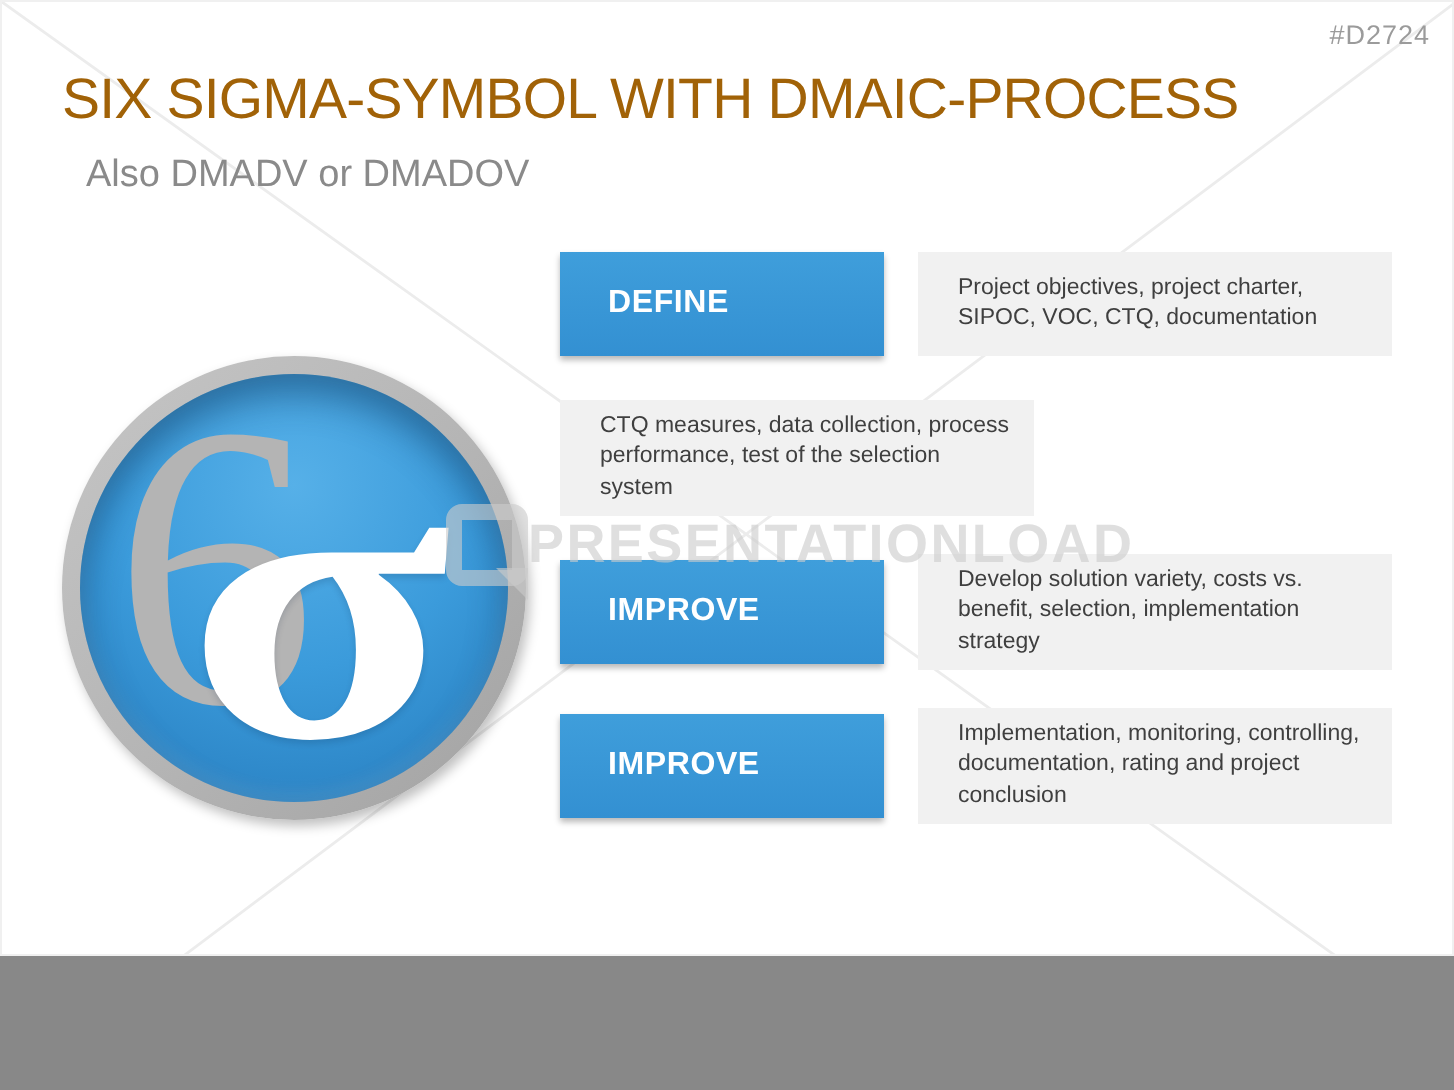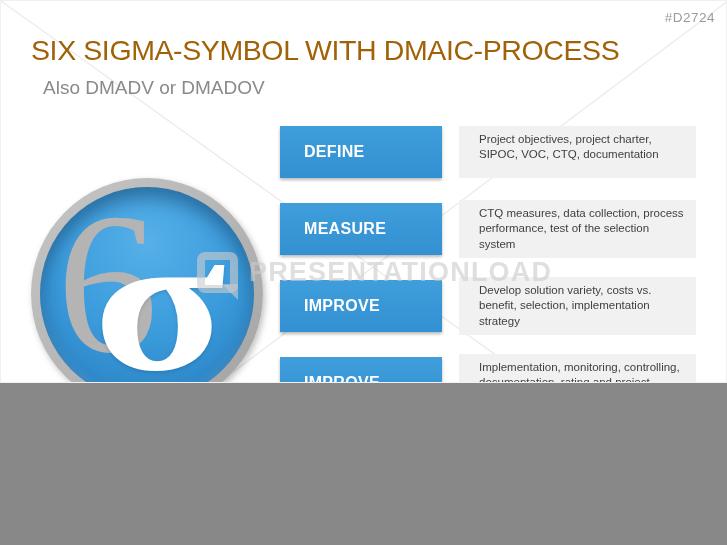--- a/index.html
+++ b/index.html
@@ -1,18 +1,18 @@
 <!DOCTYPE html>
 <html style="--accent-blue: #3898D8; --step-text: #FFFFFF; --description-bg: #F1F1F1; --description-text: #3F3F3F; --ring-gray: #B4B4B4; --subtitle-gray: #8A8A8A; --slide-id-gray: #9B9B9B;"><head>
 <meta charset="utf-8">
 <style>
   html,body{margin:0;padding:0;background:#888;}
   .slide{
     position:relative;
-    width:727px;height:383px;
+    width:727px;height:478px;
     background:#ffffff;
     overflow:hidden;
     font-family:"Liberation Sans", sans-serif;
     border:1px solid #f0f0f0;
     box-sizing:border-box;
     padding-left:31px;
   }
   
   .wm-lines{position:absolute;left:0;top:0;z-index:0;}
   
@@ -74,31 +74,31 @@
     background-image:linear-gradient(#3f9edb,#3390d2);
     display:flex;align-items:center;padding-left:24px;
     box-shadow:0 2px 3px rgba(0,0,0,0.28);
   }
   .step-label{
     color:var(--step-text,#ffffff);font-size:16px;font-weight:700;letter-spacing:0.3px;
   }
   .desc-box{
     width:237px;min-height:52px;box-sizing:border-box;flex:none;
     background:var(--description-bg,#f1f1f1);
-    display:flex;
+    display:flex;align-items:center;
     padding:6px 8px 6px 20px;
   }
   .desc-text{
     font-size:11.5px;line-height:15.2px;
     color:var(--description-text,#3f3f3f);
   }
   
   .watermark{
-    position:absolute;left:196px;top:251px;z-index:5;
-    display:flex;align-items:center;gap:11px;
+    position:absolute;left:222px;top:251px;z-index:5;
+    display:flex;align-items:center;
     color:rgba(203,203,203,0.62);
     pointer-events:none;
     justify-content:center;
   }
   .wm-logo{
     position:relative;display:block;
     width:25px;height:25px;
     border:8px solid currentColor;border-radius:8px;
   }
   .wm-logo::after{
@@ -136,23 +136,20 @@
     <div class="row">
       <div class="step-box">
         <span class="step-label">DEFINE</span>
       </div>
       <div class="desc-box">
         <span class="desc-text">Project objectives, project charter, SIPOC, VOC, CTQ, documentation</span>
       </div>
     </div>
 
     <div class="row">
-      <div class="step-box">
-        <span class="step-label">MEASURE</span>
-      </div>
       <div class="desc-box">
         <span class="desc-text">CTQ measures, data collection, process performance, test of the selection system</span>
       </div>
     </div>
 
 
     <div class="row">
       <div class="step-box">
         <span class="step-label">IMPROVE</span>
       </div>

